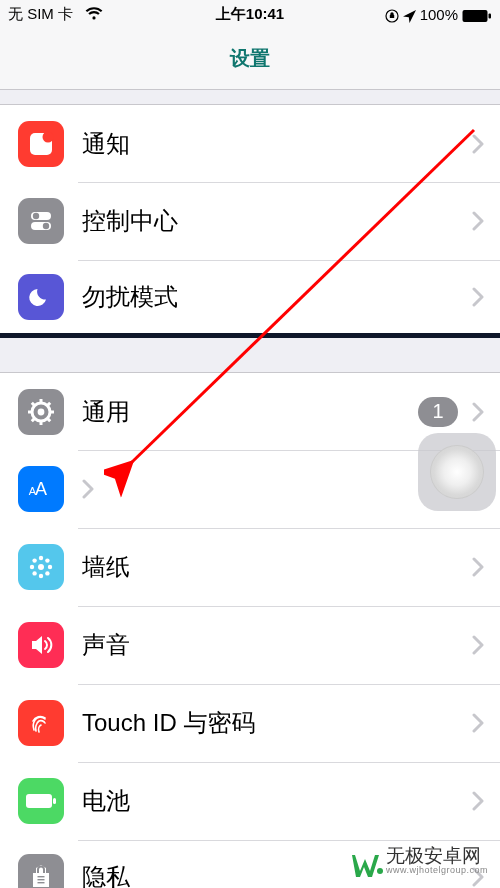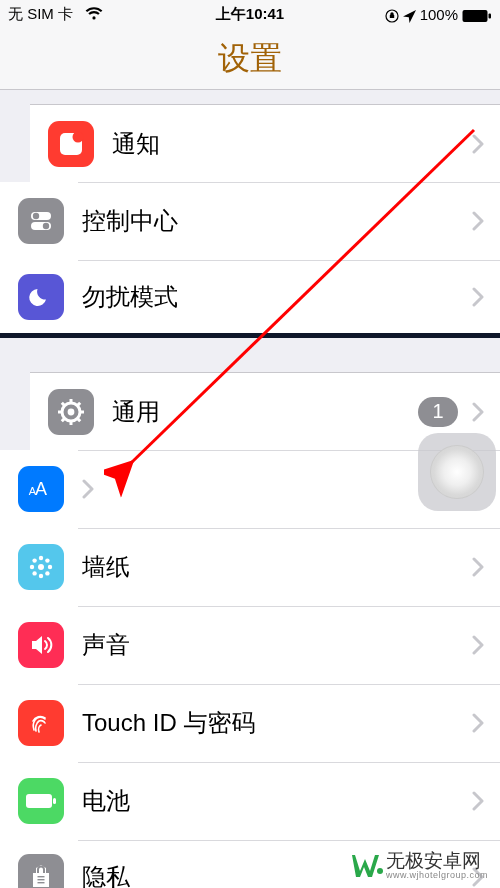--- a/index.html
+++ b/index.html
@@ -30,21 +30,21 @@
 
   
   .nav-bar {
     height: 62px;
     background: #f7f7f8;
     display: flex;
     align-items: center;
     justify-content: center;
     border-bottom: 1px solid #c8c7cc;
   }
-  .nav-title { font-size: 32px; font-weight: 400; color: #a16207; }
+  .nav-title { font-size: 20px; font-weight: 700; color: #0f766e; }
 
   .content { background: #efeff4; }
 
   .group { margin-top: 0; }
   .group + .group { margin-top: 34px; }
   .group:first-child { margin-top: 14px; }
 
   .row {
     background: #fff;
     min-height: 78px;
@@ -55,21 +55,21 @@
   }
   .row + .row::before {
     content: "";
     position: absolute;
     left: 78px;
     right: 0;
     top: 0;
     height: 1px;
     background: #d9d9dd;
   }
-  .group .row:first-child { border-top: 1px solid #c8c7cc; margin-left: 30px; }
+  .group .row:first-child { border-top: 1px solid #c8c7cc; }
   .group .row:last-child { border-bottom: 5px solid #0f172a; }
 
   .row .icon-box {
     width: 46px;
     height: 46px;
     border-radius: 11px;
     display: flex;
     align-items: center;
     justify-content: center;
     flex-shrink: 0;
@@ -128,21 +128,21 @@
     height: 380px;
     pointer-events: none;
   }
 
   
   .watermark {
     position: absolute;
     right: 12px;
     bottom: 8px;
     display: flex;
-    align-items: flex-end;
+    align-items: flex-start;
     gap: 0;
   }
   .watermark .wm-text { font-size: 19px; color: #333; font-weight: 500; }
   .watermark .wm-sub  { font-size: 9px; color: #888; letter-spacing: 0.5px; }
   .wm-stack { display: flex; flex-direction: column; line-height: 1.05; }
 </style>
 </head>
 <body>
 
 <div class="status-bar">

